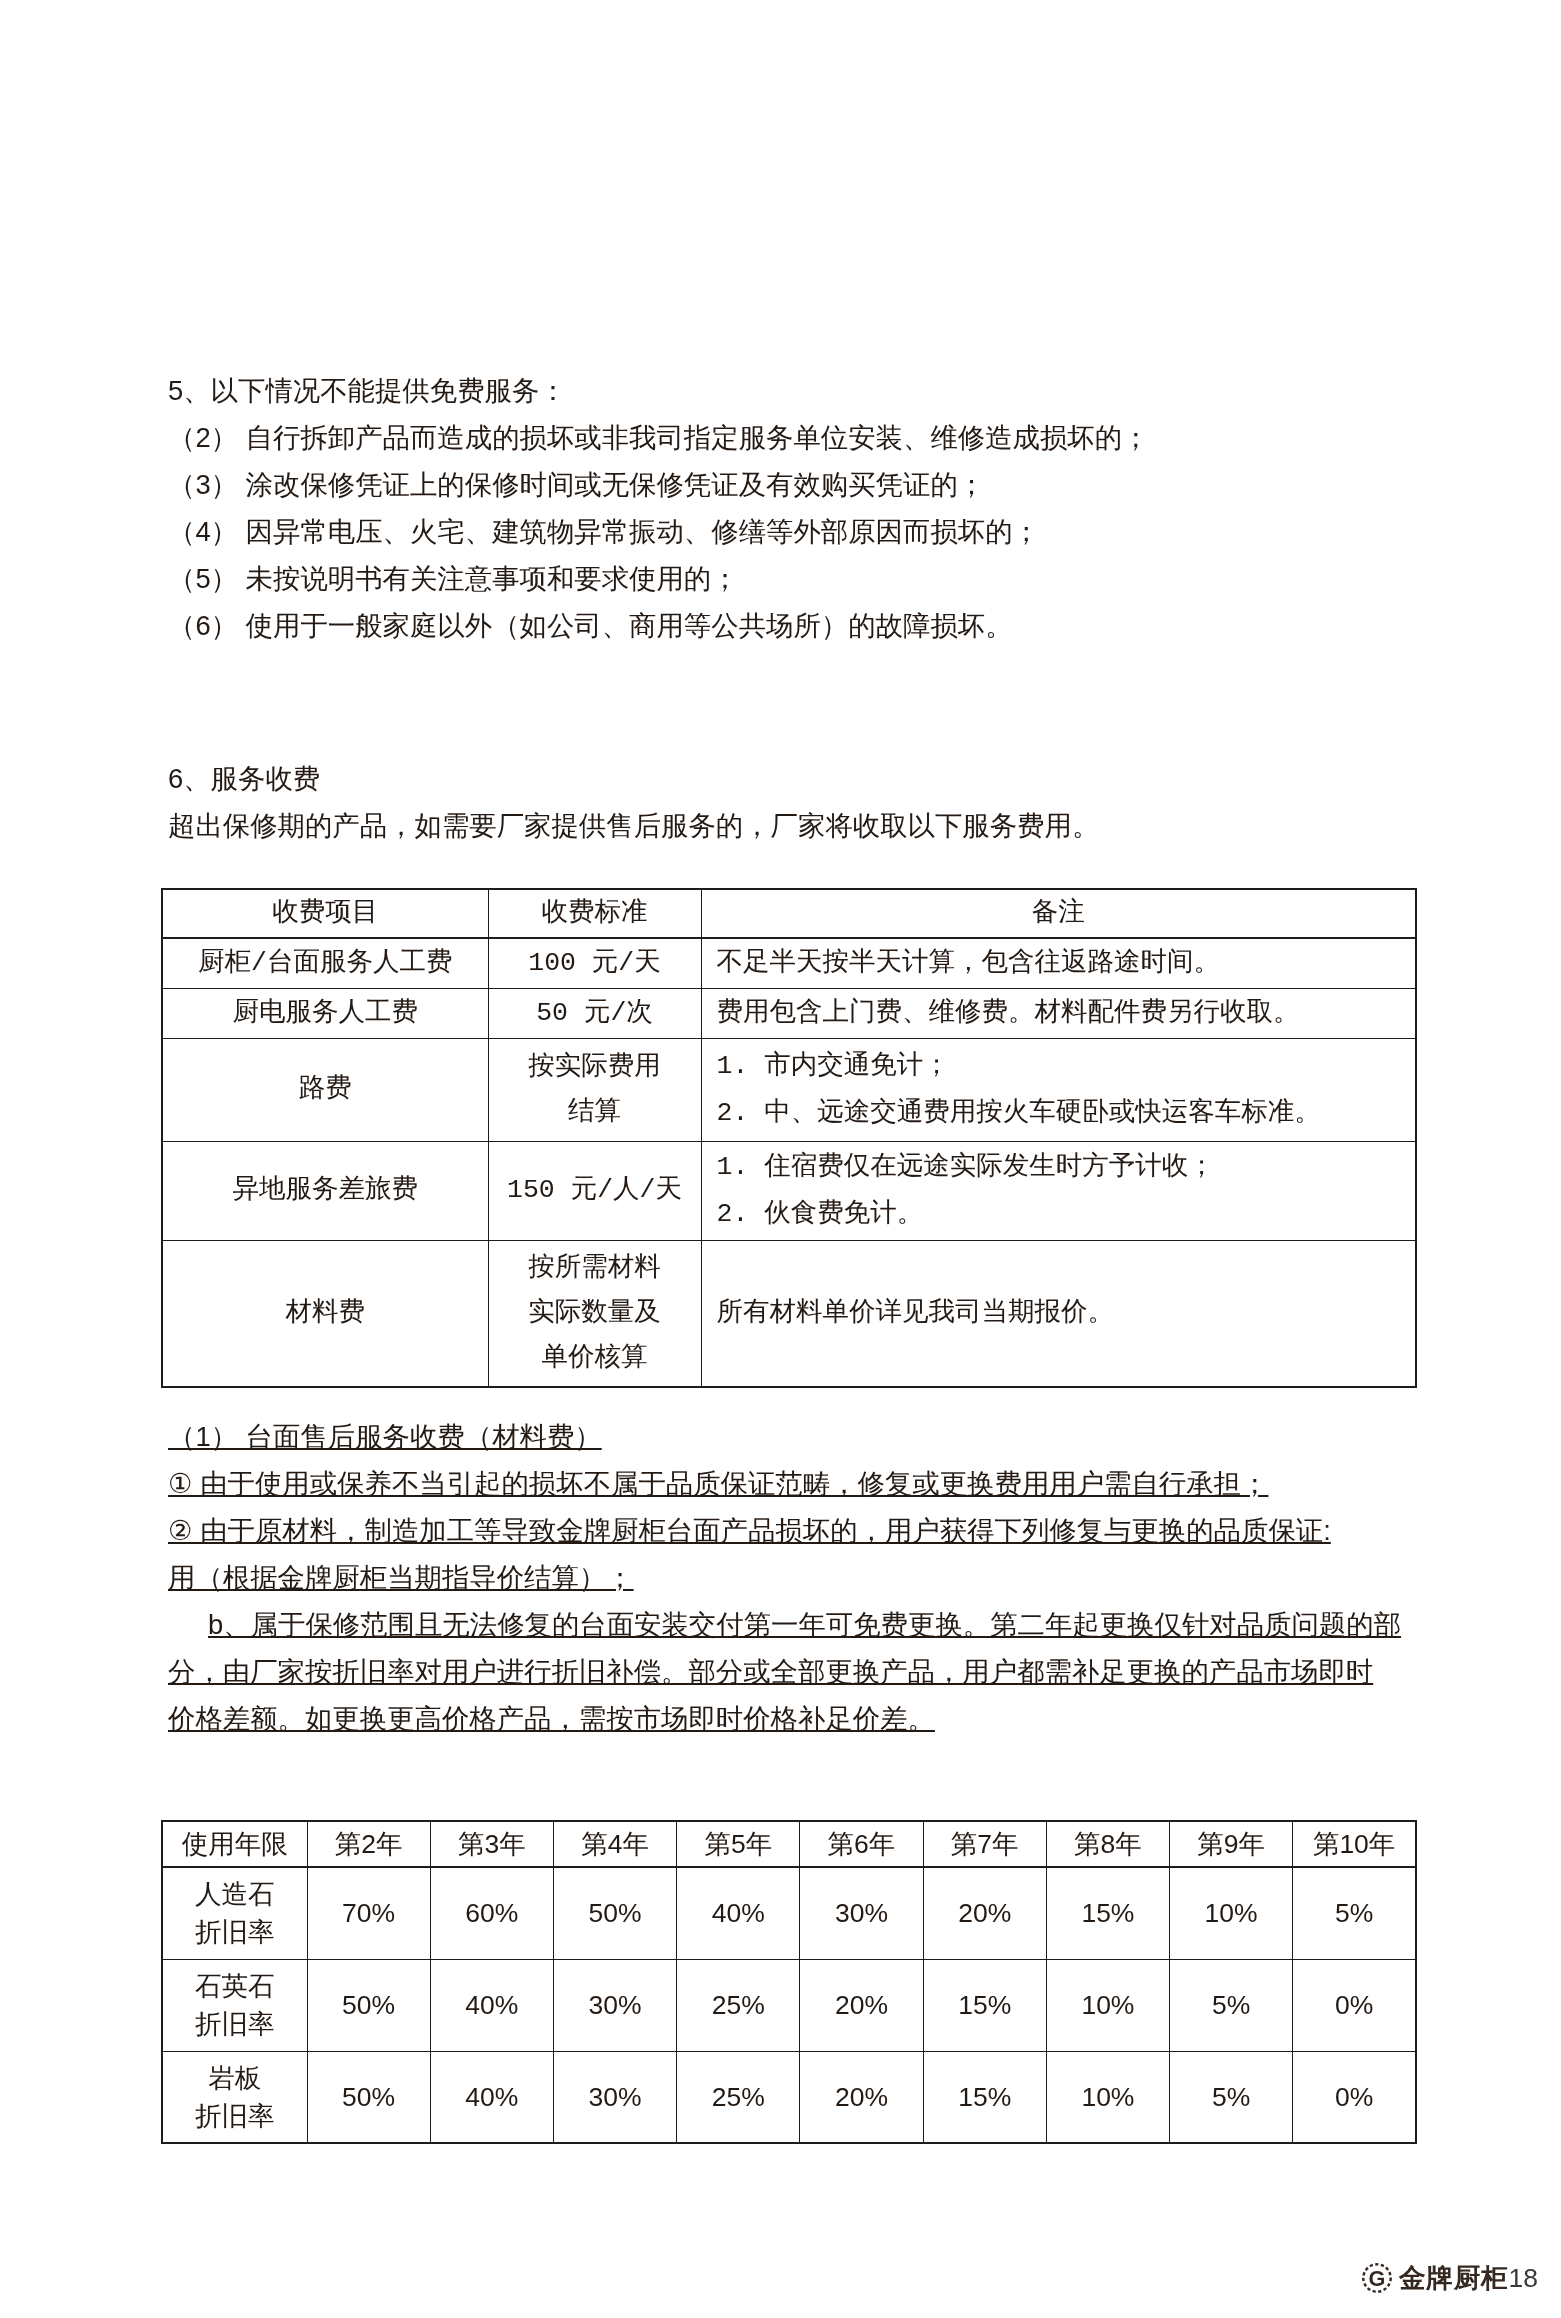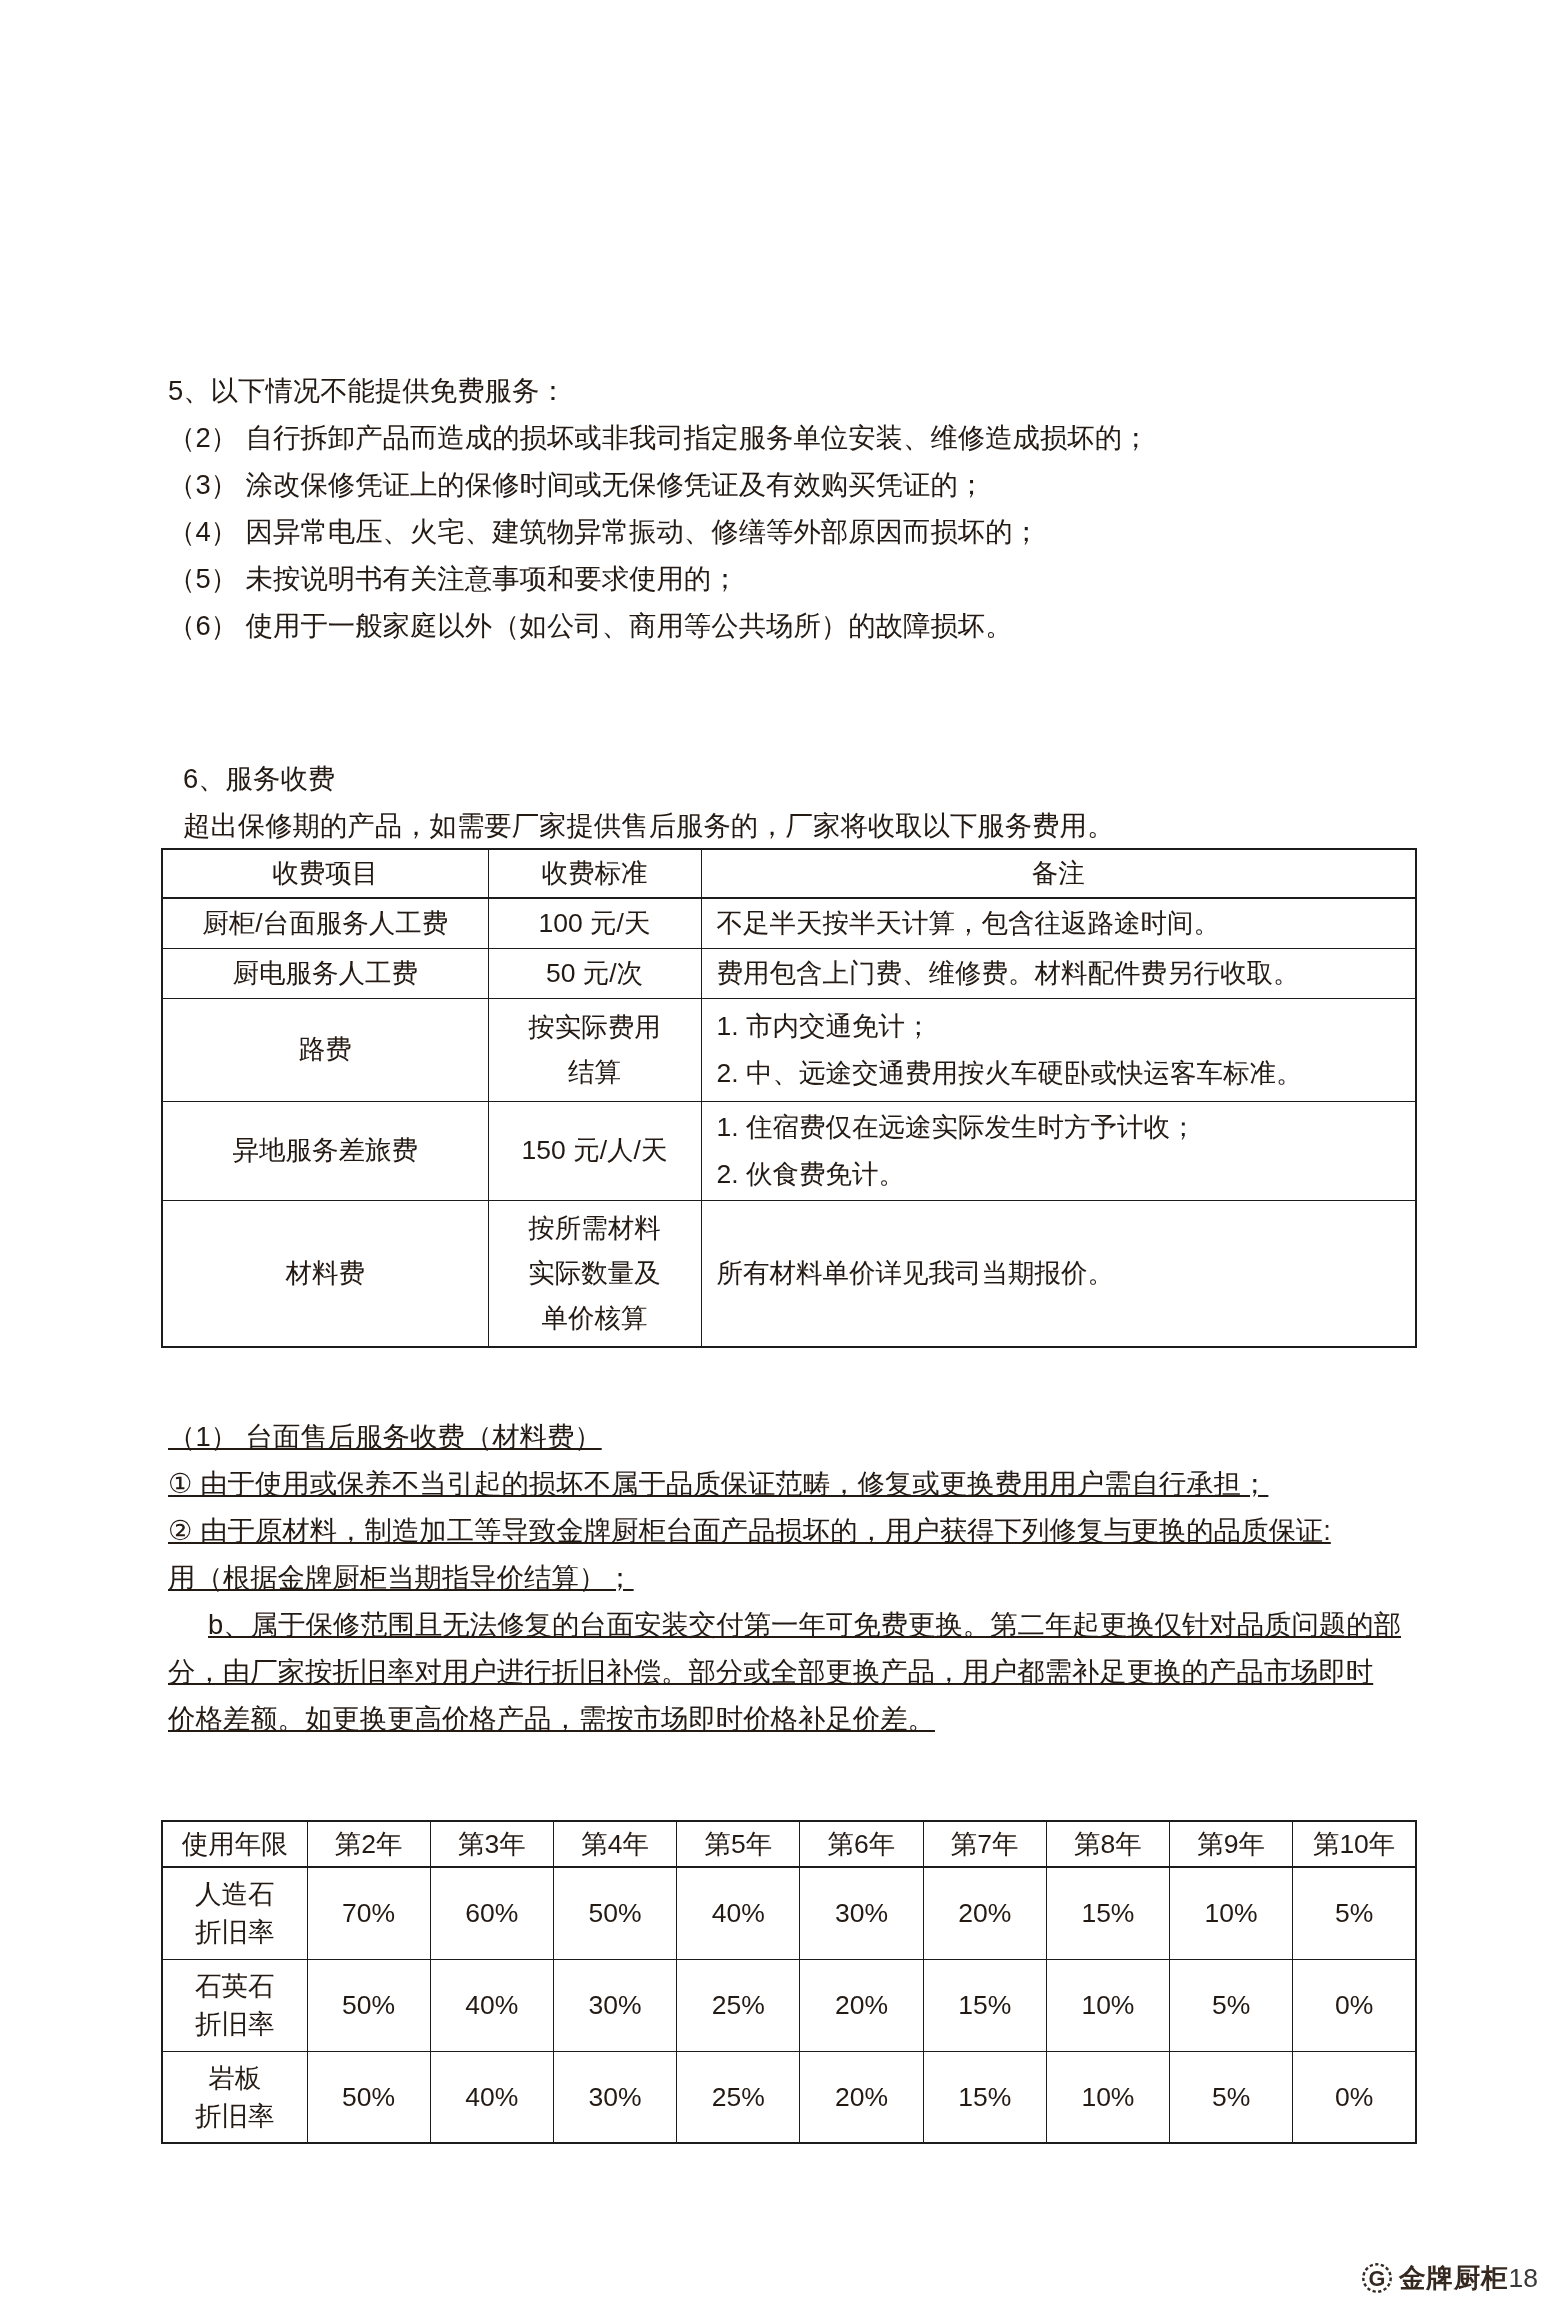--- a/index.html
+++ b/index.html
@@ -20,21 +20,21 @@
     border-collapse:collapse;table-layout:fixed;
     font-size:26.5px;color:#241a14;
   }
   table.doc td{
     border:1.9px solid #1c1c1c;
     text-align:center;vertical-align:middle;
     padding:0;line-height:45px;
   }
   table.doc{border:2.8px solid #1c1c1c;}
   table.doc thead td{border-bottom:2.8px solid #1c1c1c;}
-  #fee-table{top:848px;}
+  #fee-table{top:888px;font-family:Liberation Mono, monospace;}
   #fee-table thead tr{height:49px;}
   #fee-table tbody tr:nth-child(1){height:50px;}
   #fee-table tbody tr:nth-child(2){height:50px;}
   #fee-table tbody tr:nth-child(3){height:103px;}
   #fee-table tbody tr:nth-child(4){height:99px;}
   #fee-table tbody tr:nth-child(5){height:147px;}
   #fee-table td.note{text-align:left;padding-left:15px;padding-right:11.4px;line-height:47px;margin-left:40px;}
   
   #dep-table{top:1820px;}
   #dep-table thead tr{height:46px;}
@@ -59,21 +59,21 @@
     <div class="line">5、以下情况不能提供免费服务：</div>
     <div id="sec5-items">
         <div class="line">（2） 自行拆卸产品而造成的损坏或非我司指定服务单位安装、维修造成损坏的；</div>
         <div class="line">（3） 涂改保修凭证上的保修时间或无保修凭证及有效购买凭证的；</div>
         <div class="line">（4） 因异常电压、火宅、建筑物异常振动、修缮等外部原因而损坏的；</div>
         <div class="line">（5） 未按说明书有关注意事项和要求使用的；</div>
         <div class="line">（6） 使用于一般家庭以外（如公司、商用等公共场所）的故障损坏。</div>
       </div>
   </div>
 
-  <div class="tblock" style="top:755px;margin-left:15px;">
+  <div class="tblock" style="top:755px;">
     <div class="line">6、服务收费</div>
     <div class="line">超出保修期的产品，如需要厂家提供售后服务的，厂家将收取以下服务费用。</div>
   </div>
 
   <table class="doc" id="fee-table">
     <colgroup>
         <col style="width:326px">
         <col style="width:213px">
         <col>
       </colgroup>

